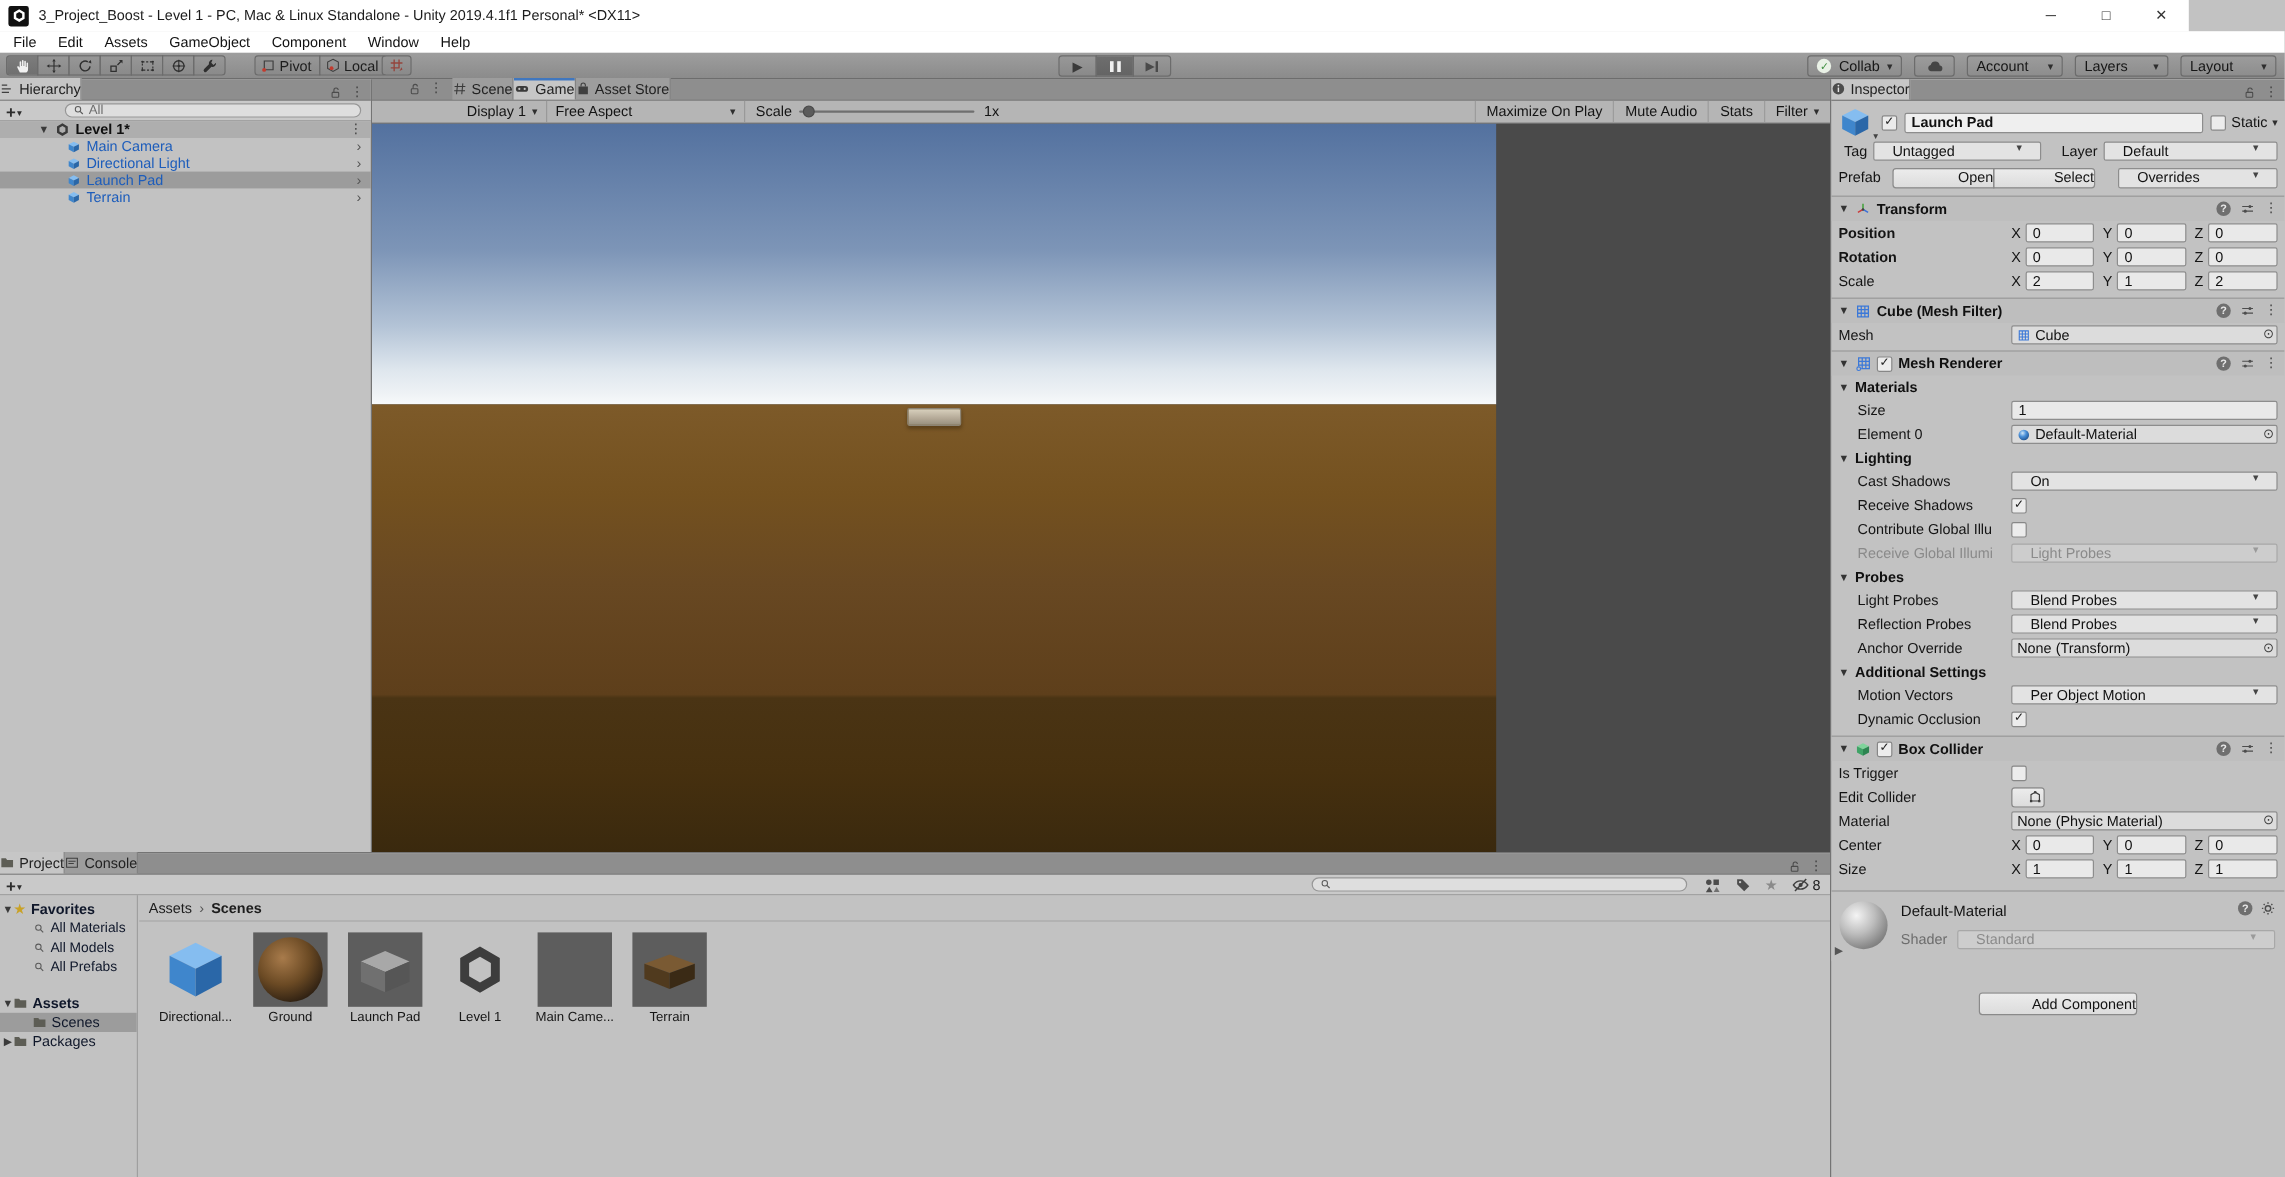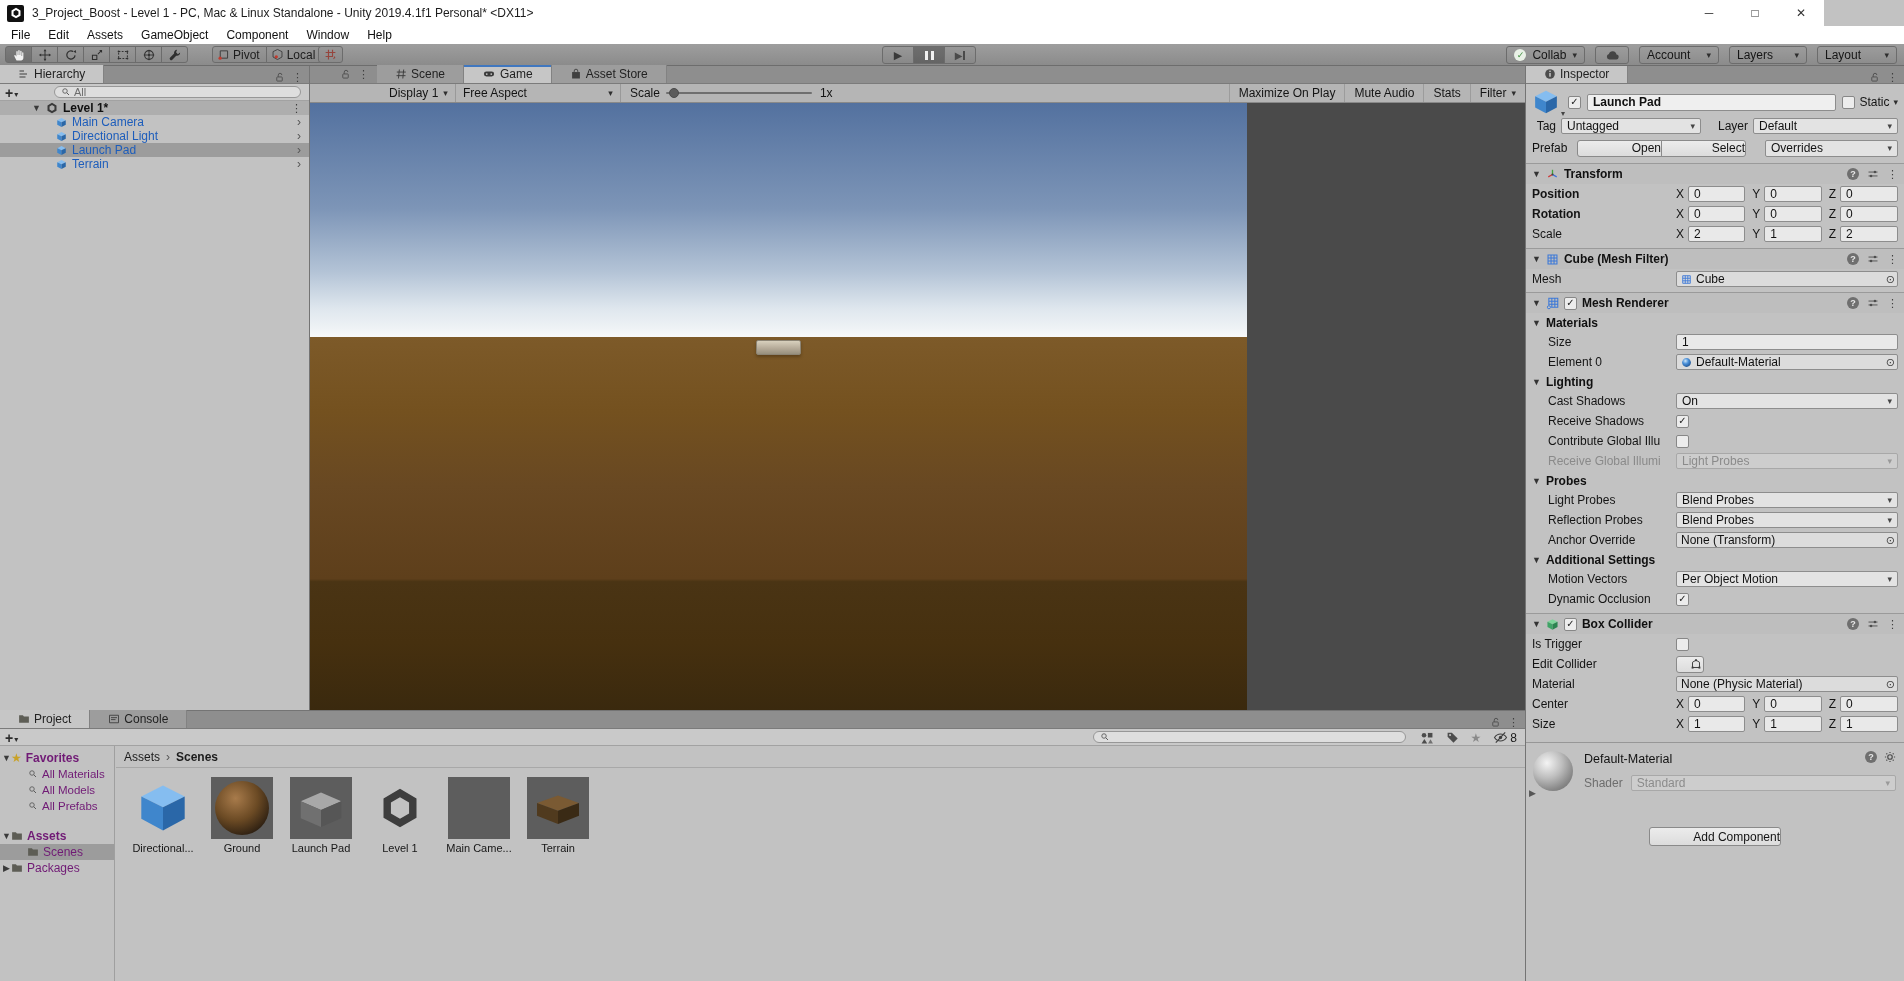--- a/index.html
+++ b/index.html
@@ -38,21 +38,21 @@
   .pause-bars i{display:block;width:3px;height:9px;background:currentColor;}
   .step-glyph{display:flex;align-items:center;gap:1px;color:#4a4a4a;}
   .step-bar{width:2px;height:9px;background:currentColor;display:block;}
   .right-tools{position:absolute;right:7px;top:2px;display:flex;gap:10px;}
   .drop-btn{height:18px;background:linear-gradient(#9c9c9c,#8d8d8d);border:1px solid #6c6c6c;border-radius:3px;display:flex;align-items:center;gap:6px;padding:0 7px;font-size:12px;color:#161616;box-sizing:border-box;}
   .caret{font-size:9px;color:#2e2e2e;line-height:1;}
   .collab-check{width:12px;height:12px;border-radius:50%;background:#e9f1e6;display:flex;align-items:center;justify-content:center;font-size:9px;color:#3f8f3f;font-weight:bold;}
 
   
   .tabbar{position:absolute;left:0;top:0;right:0;height:18px;background:#8e8e8e;border-bottom:1px solid #7b7b7b;display:flex;align-items:flex-end;box-sizing:border-box;}
-  .tab{height:18px;display:flex;align-items:center;gap:4px;padding:0 18px;font-size:12px;color:#222;background:#9d9d9d;border-right:1px solid #828282;box-sizing:border-box;}
+  .tab{height:18px;display:flex;align-items:center;gap:4px;padding:0 0;font-size:12px;color:#222;background:#9d9d9d;border-right:1px solid #828282;box-sizing:border-box;}
   .tab.active{background:#c6c6c6;}
   .tab.accent-top{box-shadow:inset 0 2px 0 #4077bf;}
   .bar-icons{margin-left:auto;display:flex;align-items:center;gap:7px;padding-right:6px;color:#4c4c4c;}
   .kebab{font-size:11px;color:#3f3f3f;line-height:1;}
   .ptoolbar{position:absolute;left:0;top:18px;right:0;height:17px;background:#c9c9c9;border-bottom:1px solid #a2a2a2;box-sizing:border-box;}
   .plus-ctl{position:absolute;left:5px;top:1px;display:flex;align-items:center;color:#2c2c2c;font-size:14px;font-weight:bold;gap:1px;}
   .plus-ctl .caret{font-size:8px;margin-top:3px;}
   .search-pill{position:absolute;top:2px;height:12px;background:#dedede;border:1px solid #979797;border-radius:7px;display:flex;align-items:center;padding:0 6px;gap:3px;box-sizing:border-box;}
   .search-pill .ph{color:#6d6d6d;font-size:11px;}
 
@@ -94,21 +94,21 @@
   .insp-head{padding:5px 6px 4px 6px;}
   .head-row1{display:flex;align-items:center;height:26px;gap:6px;}
   .big-cube{position:relative;width:30px;height:28px;flex:0 0 auto;}
   .big-cube .mini-caret{position:absolute;right:-3px;bottom:-2px;font-size:8px;color:#444;}
   .cb{width:13px;height:13px;background:#ececec;border:1px solid #878787;border-radius:2px;display:flex;align-items:center;justify-content:center;font-size:10px;color:#222;box-sizing:border-box;flex:0 0 auto;}
   .cb span{margin-top:-1px;}
   .name-field{flex:1;height:17px;background:#efefef;border:1px solid #8d8d8d;border-radius:2px;display:flex;align-items:center;padding:0 5px;font-weight:bold;box-sizing:border-box;}
   .static-grp{display:flex;align-items:center;gap:4px;flex:0 0 auto;color:#141414;}
   .head-row2,.head-row3{display:flex;align-items:center;height:22px;gap:5px;}
   .lab-r{text-align:right;color:#141414;}
-  .dd{height:16px;background:#e3e3e3;border:1px solid #8d8d8d;border-radius:2px;display:flex;align-items:center;padding:0 5px;box-sizing:border-box;gap:4px;}
+  .dd{height:16px;background:#e3e3e3;border:1px solid #8d8d8d;border-radius:2px;display:flex;align-items:flex-start;padding:0 15px;box-sizing:border-box;gap:4px;}
   .dd .dd-txt{flex:1;white-space:nowrap;overflow:hidden;}
   .dd .caret{color:#444;}
   .dd.dis{background:#cdcdcd;border-color:#a8a8a8;color:#8b8b8b;}
   .dd.dis .caret{color:#9a9a9a;}
   .btn-light{height:17px;background:linear-gradient(#ececec,#dcdcdc);border:1px solid #8a8a8a;border-radius:3px;display:flex;align-items:center;justify-content:flex-end;font-size:12px;color:#141414;box-sizing:border-box;}
   .comp-head{height:21px;display:flex;align-items:center;background:#bebebe;border-top:1px solid #9a9a9a;padding:0 6px;gap:5px;box-sizing:border-box;}
   .comp-head .fold{font-size:9px;color:#333;}
   .comp-title{font-weight:bold;color:#101010;flex:1;white-space:nowrap;}
   .head-icons{display:flex;align-items:center;gap:8px;color:#4d4d4d;}
   .help-ic{width:12px;height:12px;border-radius:50%;background:#6f6f6f;color:#e8e8e8;font-size:9px;display:flex;align-items:center;justify-content:center;font-weight:bold;}
@@ -142,21 +142,21 @@
 
   
   .project-panel{position:absolute;left:0;top:710px;width:1525px;height:271px;background:#c2c2c2;border-top:1px solid #747474;box-sizing:border-box;}
   .proj-filter-icons{position:absolute;right:8px;top:1px;height:15px;display:flex;align-items:center;gap:12px;color:#4c4c4c;}
   .eye-grp{display:flex;align-items:center;gap:2px;font-size:12px;color:#1a1a1a;}
   .proj-body{position:absolute;left:0;top:35px;right:0;bottom:0;}
   .ptree{position:absolute;left:0;top:0;bottom:0;width:115px;border-right:1px solid #9f9f9f;box-sizing:border-box;overflow:hidden;}
   .trow{height:16px;display:flex;align-items:center;white-space:nowrap;}
   .trow.sel{background:#9c9c9c;}
   .trow .fold{font-size:9px;color:#3a3a3a;width:9px;text-align:center;flex:0 0 auto;}
-  .trow .tlab{margin-left:4px;font-size:12px;color:#701a75;overflow:hidden;}
+  .trow .tlab{margin-left:4px;font-size:12px;color:#0f172a;overflow:hidden;}
   .trow .tlab.b{font-weight:bold;}
   .gold-star{color:#c9a227;font-size:12px;line-height:1;}
   .pcontent{position:absolute;left:116px;top:0;right:0;bottom:0;}
   .breadcrumb{height:21px;border-bottom:1px solid #a8a8a8;display:flex;align-items:center;padding-left:8px;gap:6px;font-size:12px;color:#1c1c1c;}
   .bc-cur{font-weight:bold;}
   .bc-sep{color:#555;}
   .asset-grid{display:flex;gap:5px;padding:9px 0 0 10px;}
   .asset-cell{width:74px;display:flex;flex-direction:column;align-items:center;}
   .thumb{width:62px;height:62px;display:flex;align-items:center;justify-content:center;}
   .thumb.dark{background:#5d5d5d;}

